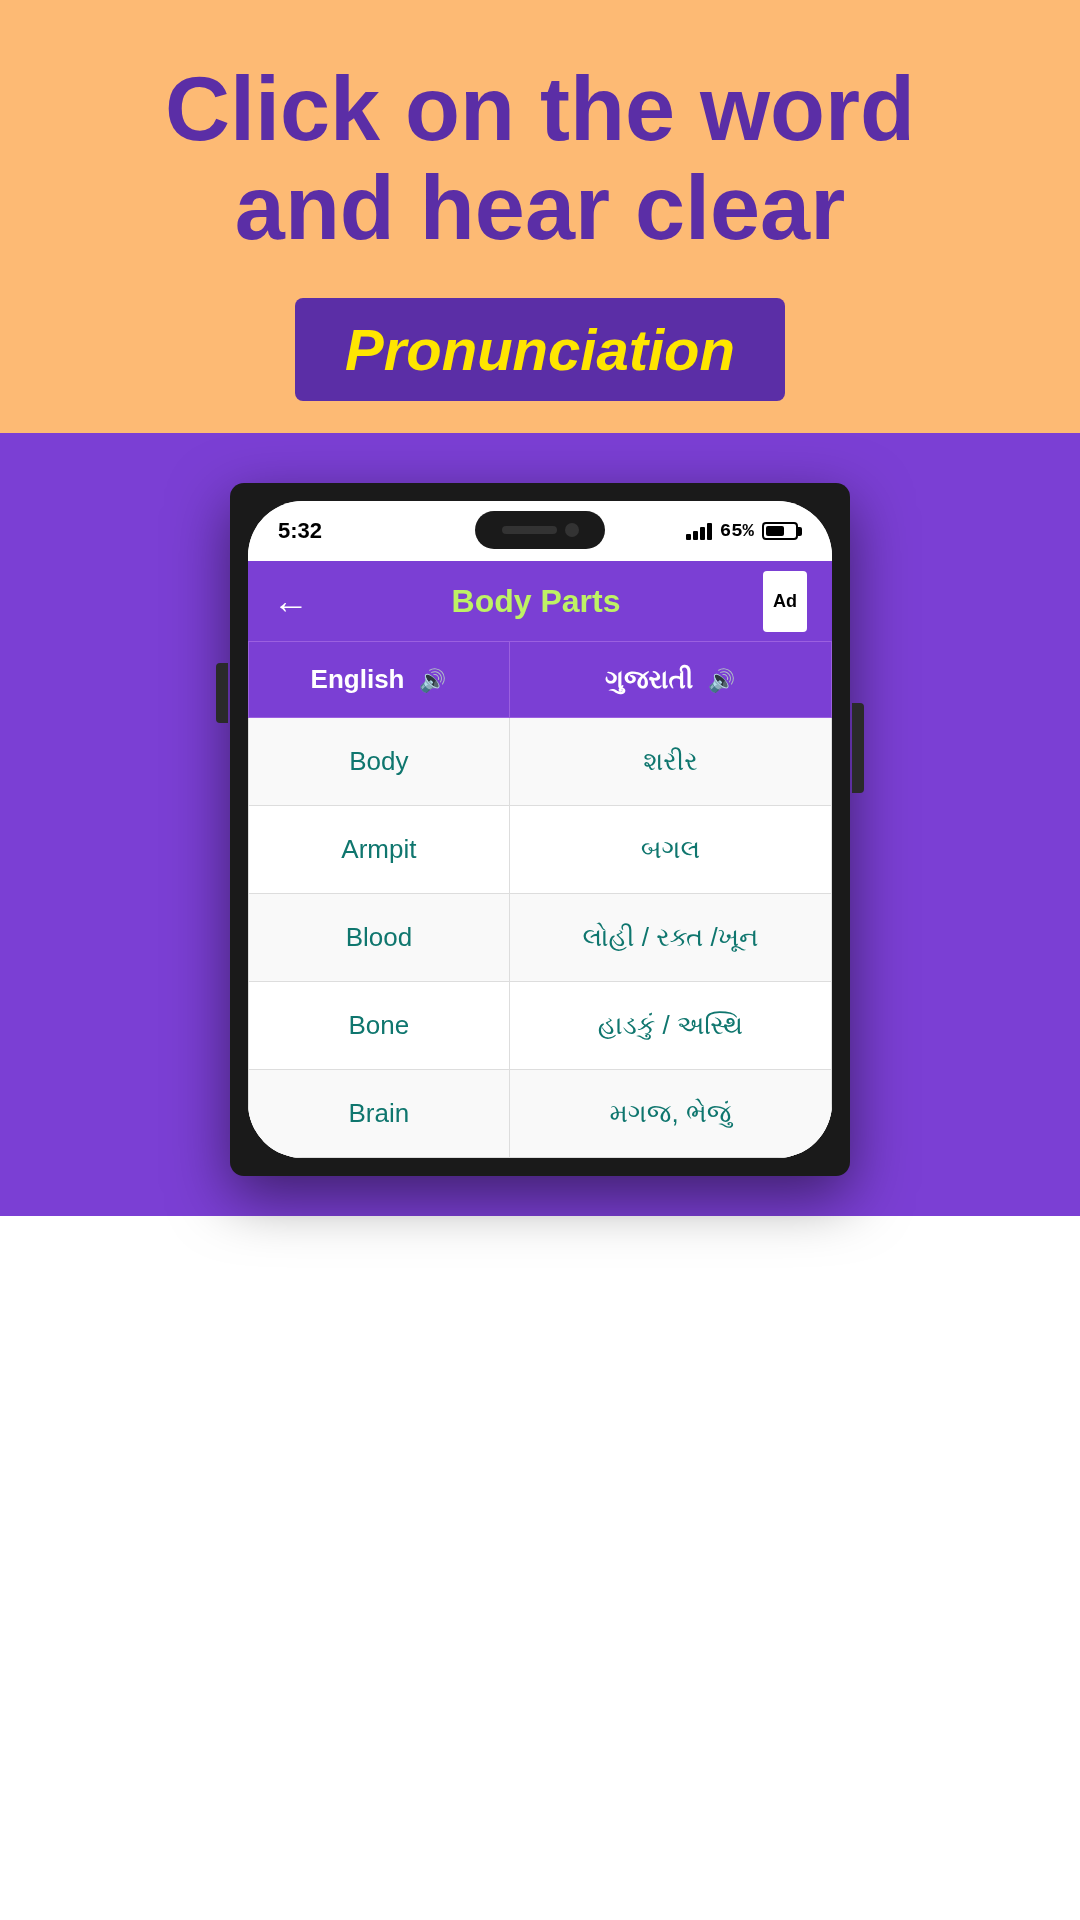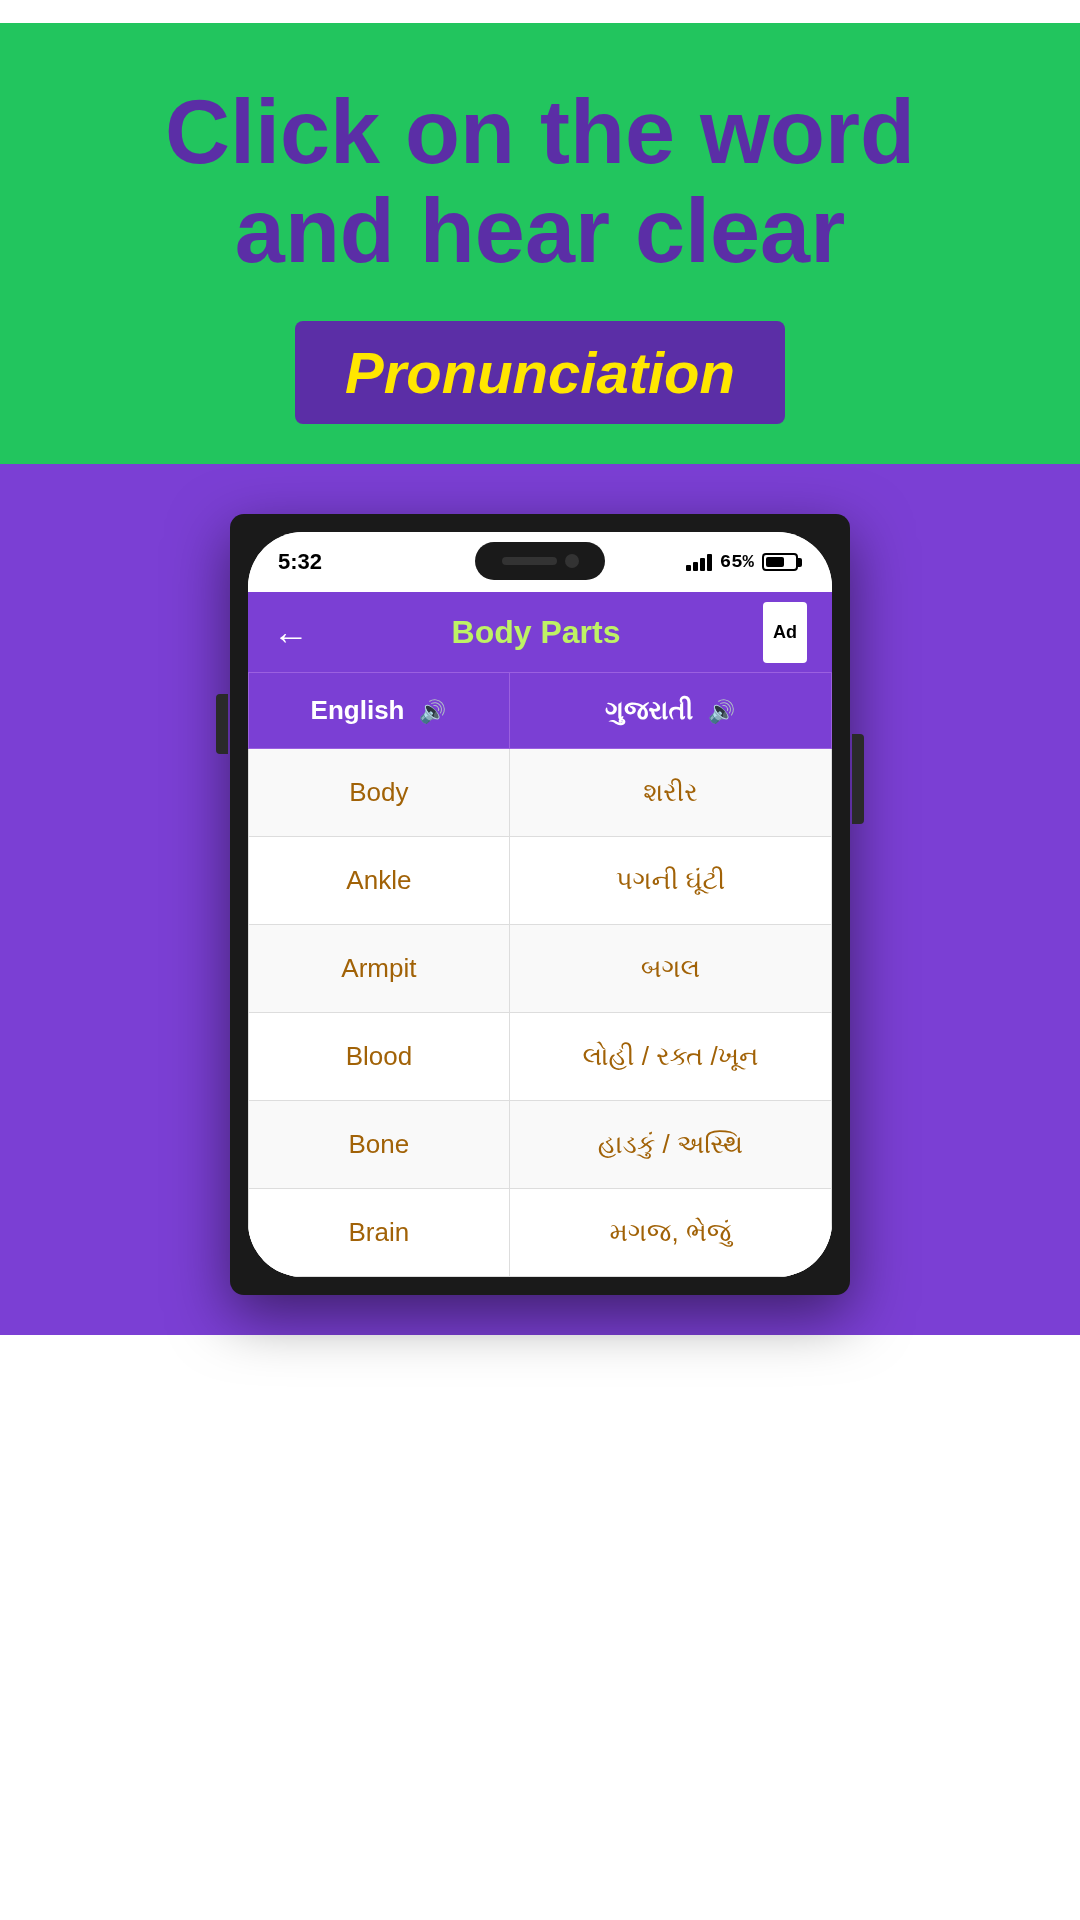--- a/index.html
+++ b/index.html
@@ -8,24 +8,23 @@
     body {
       width: 1080px;
       min-height: 1920px;
       background: #ffffff;
       font-family: 'Arial', sans-serif;
       overflow-x: hidden;
     }
 
     
     .top-section {
-      background: #22c55e;
-      padding: 60px 80px 40px 80px;
+      background: #fdba74;
+      padding: 60px 80px 32px 80px;
       text-align: center;
-      margin-top: 23px;
     }
 
     .headline {
       font-size: 90px;
       font-weight: 900;
       color: #5b2ea6;
       line-height: 1.1;
       margin-bottom: 30px;
     }
 
@@ -253,21 +252,21 @@
     }
 
     .table-body tr {
       border-bottom: 1px solid #cccccc;
     }
 
     .table-body td {
       padding: 28px 15px;
       text-align: center;
       font-size: 26px;
-      color: #a16207;
+      color: #0f766e;
       border: 1px solid #dddddd;
     }
 
     .table-body tr:nth-child(odd) {
       background: #f9f9f9;
     }
 
     .table-body tr:nth-child(even) {
       background: #ffffff;
     }
@@ -346,24 +345,20 @@
                     <span class="speaker-icon">🔊</span>
                   </th>
                 </tr>
               </thead>
               <tbody class="table-body" id="table-body">
               <tr>
                     <td>Body</td>
                     <td>શરીર</td>
                   </tr>
                   <tr>
-                    <td>Ankle</td>
-                    <td>પગની ઘૂંટી</td>
-                  </tr>
-                  <tr>
                     <td>Armpit</td>
                     <td>બગલ</td>
                   </tr>
                   <tr>
                     <td>Blood</td>
                     <td>લોહી / રક્ત /ખૂન</td>
                   </tr>
                   <tr>
                     <td>Bone</td>
                     <td>હાડકું / અસ્થિ</td>

